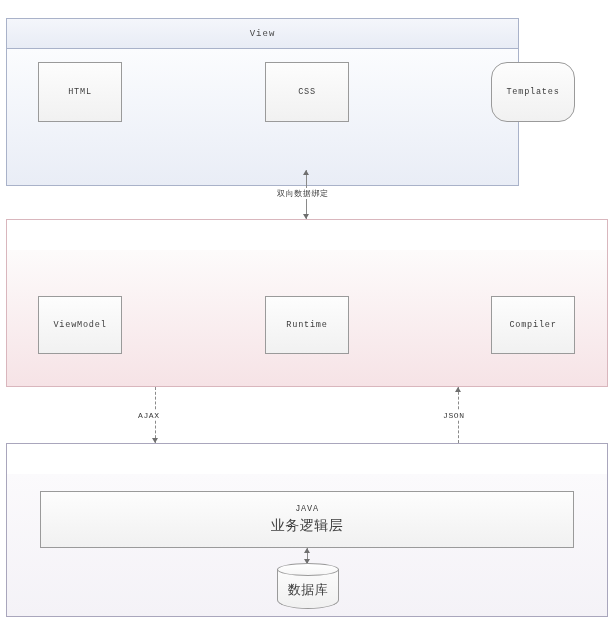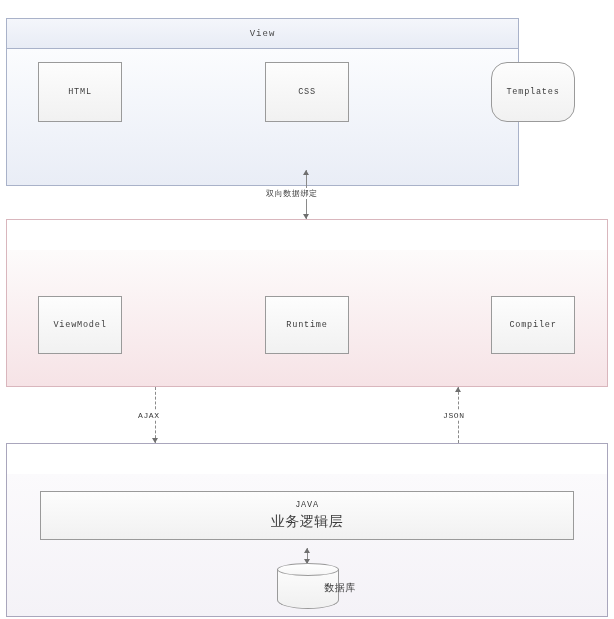--- a/index.html
+++ b/index.html
@@ -123,21 +123,21 @@
   
   #node-javascript { left: 38px;  top: 296px; width: 84px; height: 58px; }
   #node-runtime    { left: 265px; top: 296px; width: 84px; height: 58px; }
   #node-compiler   { left: 491px; top: 296px; width: 84px; height: 58px; }
 
   
   #node-business {
     left: 40px;
     top: 491px;
     width: 534px;
-    height: 49px;
+    height: 57px;
     flex-direction: column;
     line-height: 1.45;
   }
   #node-business .line-cn {
     font-family: Liberation Serif, serif;
     font-size: 14px;
     letter-spacing: 0.5px;
     text-align: right;
   }
 
@@ -172,24 +172,23 @@
     border-radius: 50%;
     background: linear-gradient(to bottom, #ffffff 0%, #f6f6f6 100%);
   }
   #db-cylinder .db-label {
     position: absolute;
     left: 0;
     top: 18px;
     width: 62px;
     text-align: center;
     font-family: "DejaVu Sans", sans-serif;
-    font-size: 10px;
+    font-size: 13px;
     color: #3c3c3c;
     letter-spacing: 0.5px;
-    padding-left: 32px;
   }
 
   
   .conn-line {
     position: absolute;
     background: transparent;
   }
   .conn-solid {
     border-left: 1px solid #8a8a8a;
   }
@@ -221,21 +220,21 @@
     padding: 0 3px;
   }
   .conn-label-cn {
     font-family: "DejaVu Sans", sans-serif;
   }
 
   
   #binding-line   { left: 306px; top: 170px; height: 49px; }
   #binding-up     { left: 303px; top: 170px; }
   #binding-down   { left: 303px; top: 214px; }
-  #binding-label  { left: 263px; top: 188px; }
+  #binding-label  { left: 274px; top: 188px; }
 
   
   #ajax-line  { left: 155px; top: 387px; height: 56px; }
   #ajax-down  { left: 152px; top: 438px; }
   #ajax-label { left: 135px; top: 411px; }
 
   
   #json-line  { left: 458px; top: 387px; height: 56px; }
   #json-up    { left: 455px; top: 387px; }
   #json-label { left: 440px; top: 411px; }

